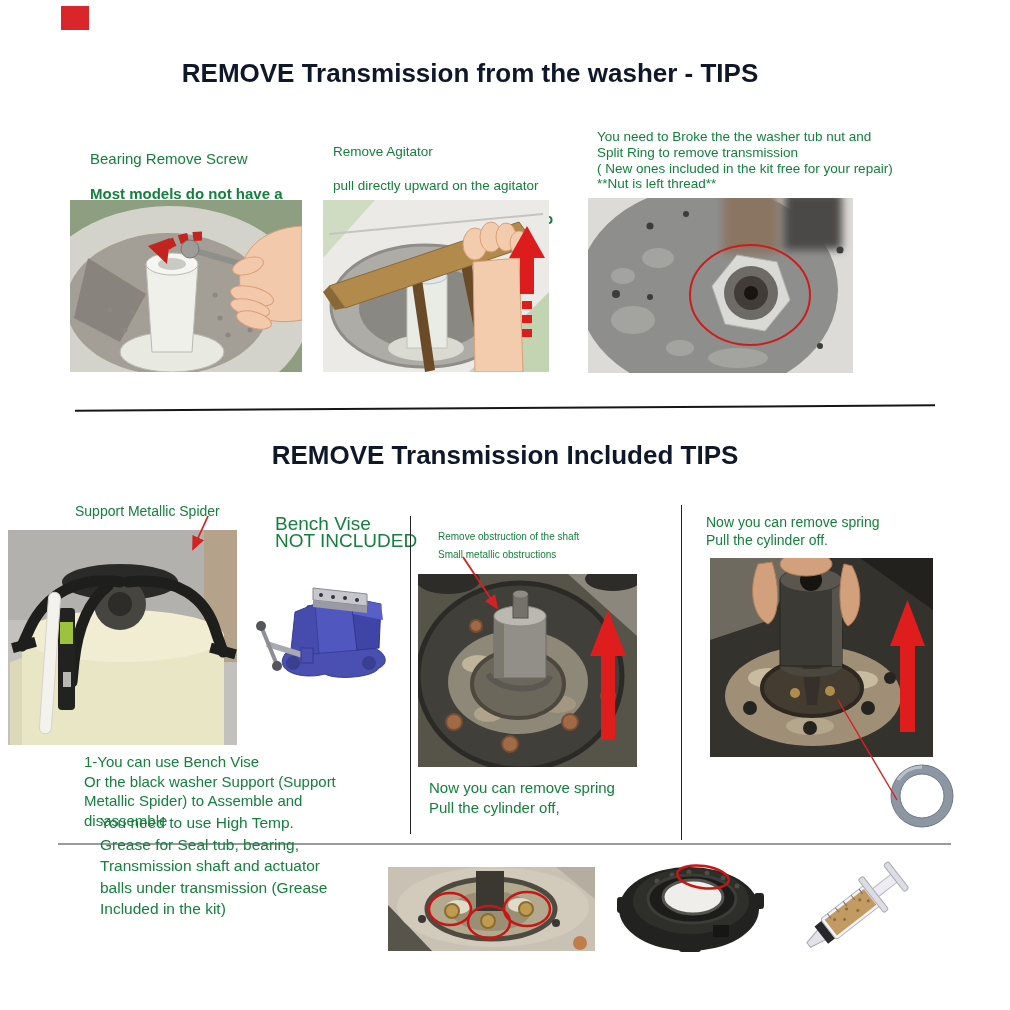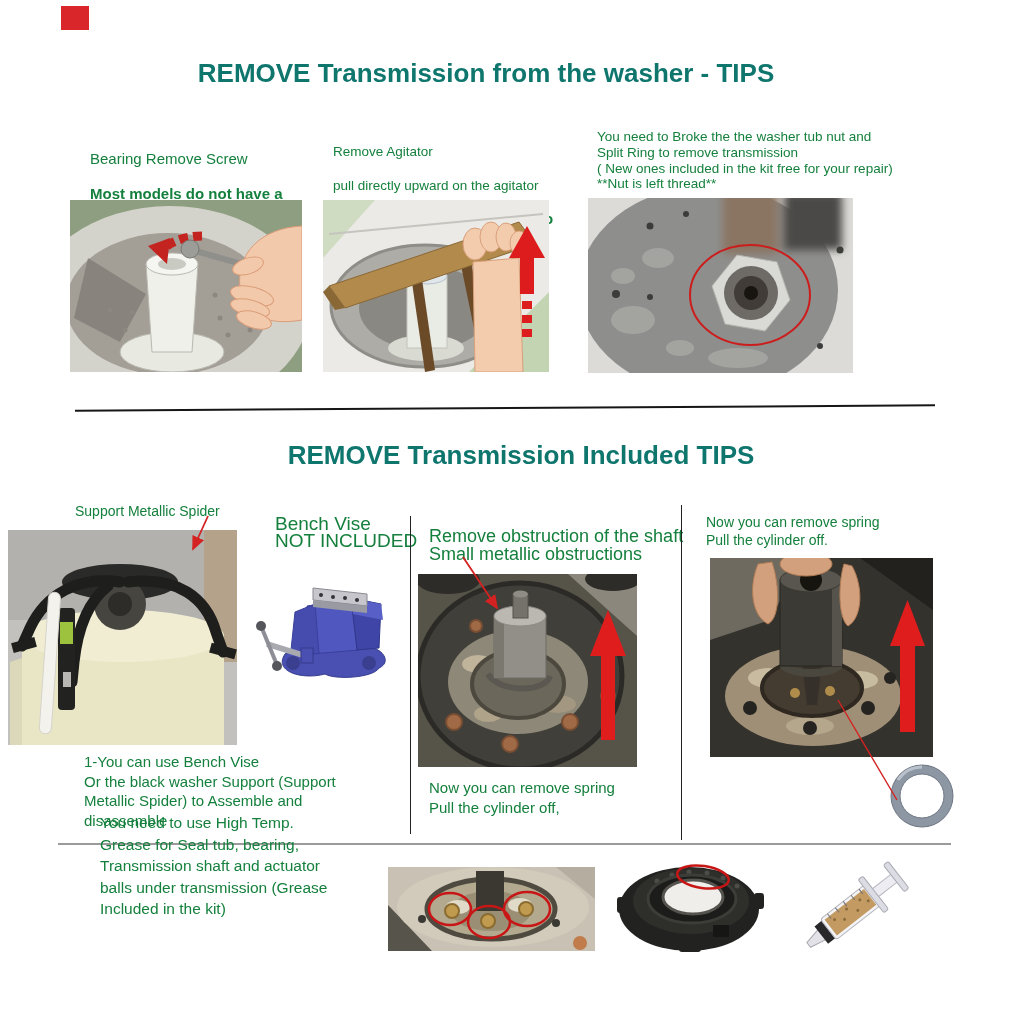--- a/index.html
+++ b/index.html
@@ -1,21 +1,21 @@
 <!DOCTYPE html>
 <html><head>
 <meta charset="utf-8">
 <style>
   html,body{margin:0;padding:0;background:#ffffff;}
   .page{position:relative;width:1010px;height:1010px;background:#ffffff;overflow:hidden;
         font-family:"Liberation Sans","DejaVu Sans",sans-serif;color:#1b1b1b;}
   .abs{position:absolute;}
   .txt{position:absolute;white-space:pre-line;color:#15803d;}
   .b{font-weight:bold;}
-  .title{position:absolute;font-weight:bold;font-size:26px;text-align:center;color:#0f766e;padding-left:16px;}
+  .title{position:absolute;font-weight:bold;font-size:26px;text-align:center;color:#0f172a;}
   .marker{position:absolute;left:61px;top:6px;width:28px;height:24px;background:#d9262b;}
   .hline1{position:absolute;left:75px;top:407px;width:860px;border-top:2px solid #161616;transform:rotate(-0.35deg);}
   .hline2{position:absolute;left:58px;top:843px;width:893px;border-top:2px solid #9a9a9a;}
   .vline{position:absolute;border-left:1.5px solid #222;}
   svg{display:block;}
 </style>
 </head>
 <body>
 
 <div class="page">
@@ -141,21 +141,21 @@
 
   <div class="hline1"></div>
 
   <div class="title" style="left:0;top:440px;width:1010px;">REMOVE Transmission Included TIPS</div>
 
   <div class="txt" style="left:75px;top:503px;font-size:14px;">Support Metallic Spider</div>
 
   <div class="txt" style="left:275px;top:515px;font-size:19px;line-height:17px;">Bench Vise
 NOT INCLUDED</div>
 
-  <div class="txt" style="left:429px;top:528px;font-size:18px;line-height:17.5px;">Remove obstruction of the shaft
+  <div class="txt" style="left:438px;top:528px;font-size:10px;line-height:17.5px;">Remove obstruction of the shaft
 Small metallic obstructions</div>
 
   <div class="txt" style="left:706px;top:514px;font-size:14px;line-height:17.5px;">Now you can remove spring
 Pull the cylinder off.</div>
 
   <div class="vline" style="left:410px;top:516px;height:318px;"></div>
   <div class="vline" style="left:681px;top:505px;height:335px;"></div>
 
   <svg class="abs" style="left:8px;top:530px;" width="229" height="215" viewBox="0 0 229 215">
     <rect width="229" height="215" fill="#c3c1bd"></rect>

